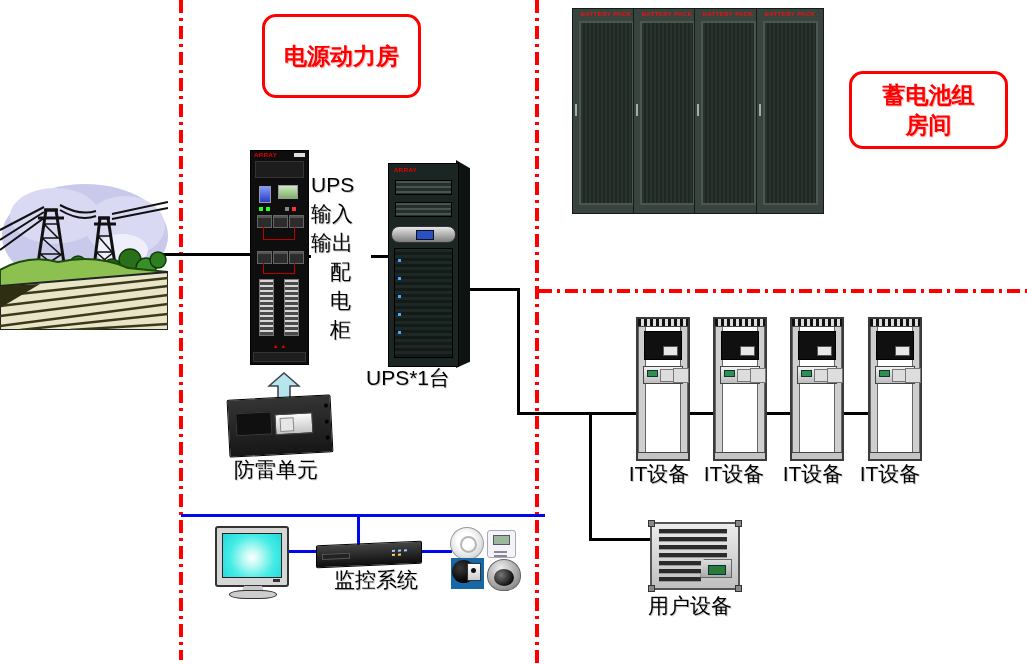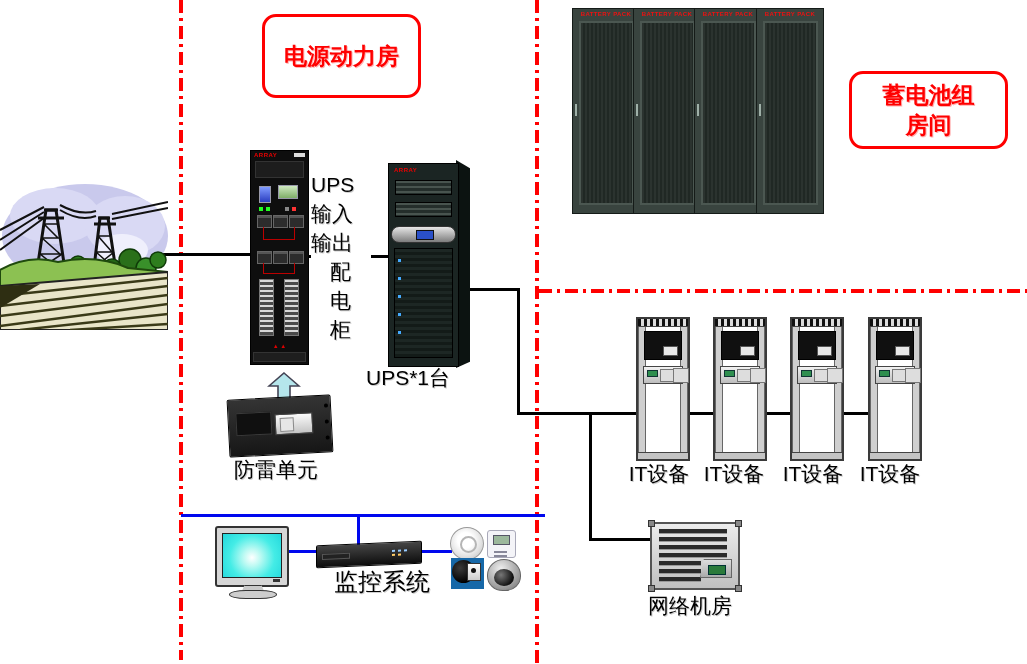--- a/index.html
+++ b/index.html
@@ -254,21 +254,21 @@
       <div class="scr"></div>
       <div class="btn"></div>
     </div>
     <div class="neck"></div>
     <div class="foot"></div>
   </div>
   <div class="nvr">
       <u></u>
       <i></i>
     </div>
-  <div class="lbl" style="left:334px;top:566px;font-size:24px">监控系统</div>
+  <div class="lbl" style="left:334px;top:566px;font-size:21px">监控系统</div>
 
   <div class="smoke">
       <i></i>
     </div>
   <div class="thermo">
       <i></i>
       <u></u>
     </div>
   <div class="camblue">
       <i></i>
@@ -367,15 +367,15 @@
     <div class="slot" style="top:13px;width:68px"></div>
     <div class="slot" style="top:21px;width:68px"></div>
     <div class="slot" style="top:29px;width:68px"></div>
     <div class="slot" style="top:37px;width:42px"></div>
     <div class="slot" style="top:45px;width:42px"></div>
     <div class="slot" style="top:53px;width:42px"></div>
     <div class="port">
         <i></i>
       </div>
   </div>
-  <div class="lbl" style="left:648px;top:592px">网络机房</div>
+  <div class="lbl" style="left:648px;top:592px">用户设备</div>
 
 </div>
 
 </body></html>

